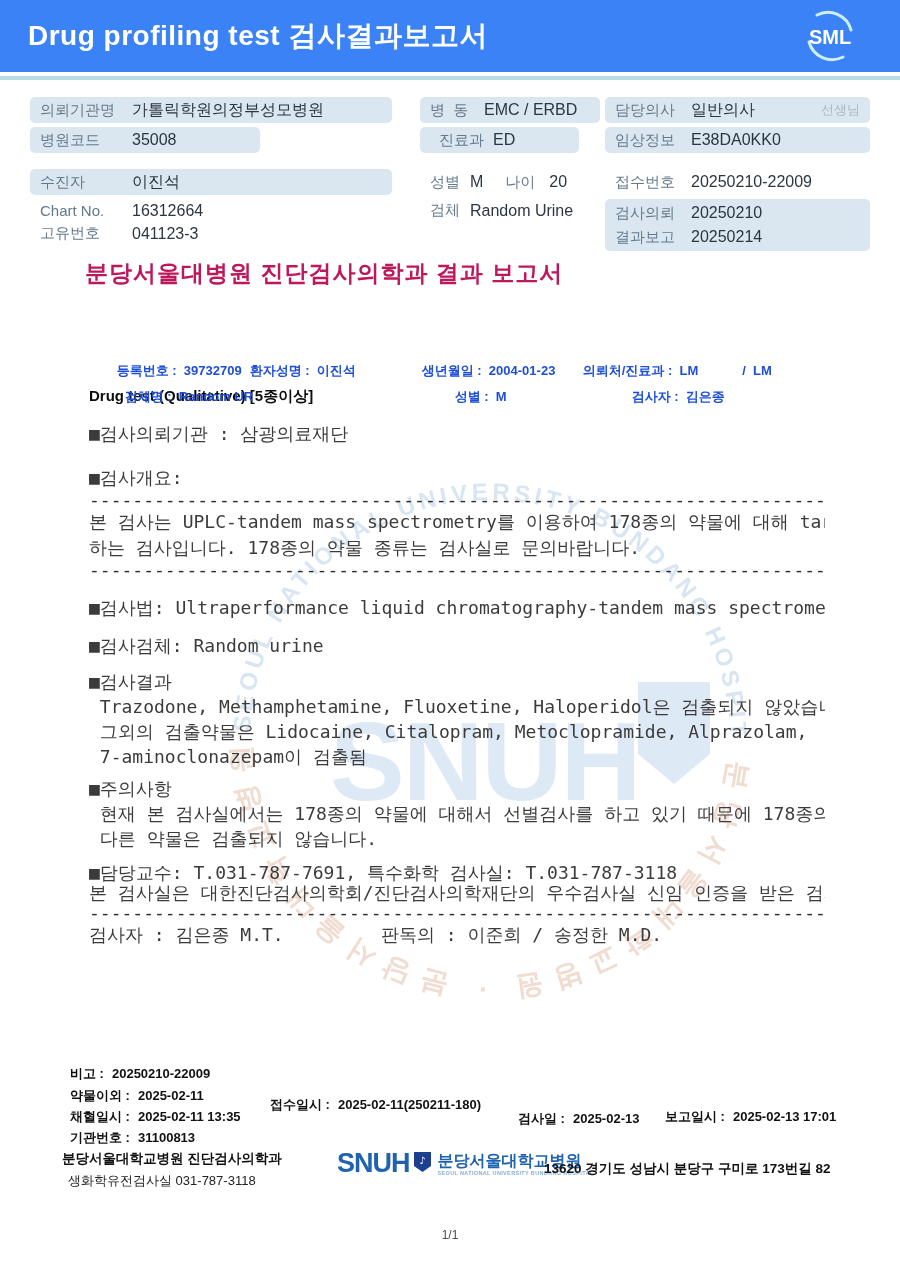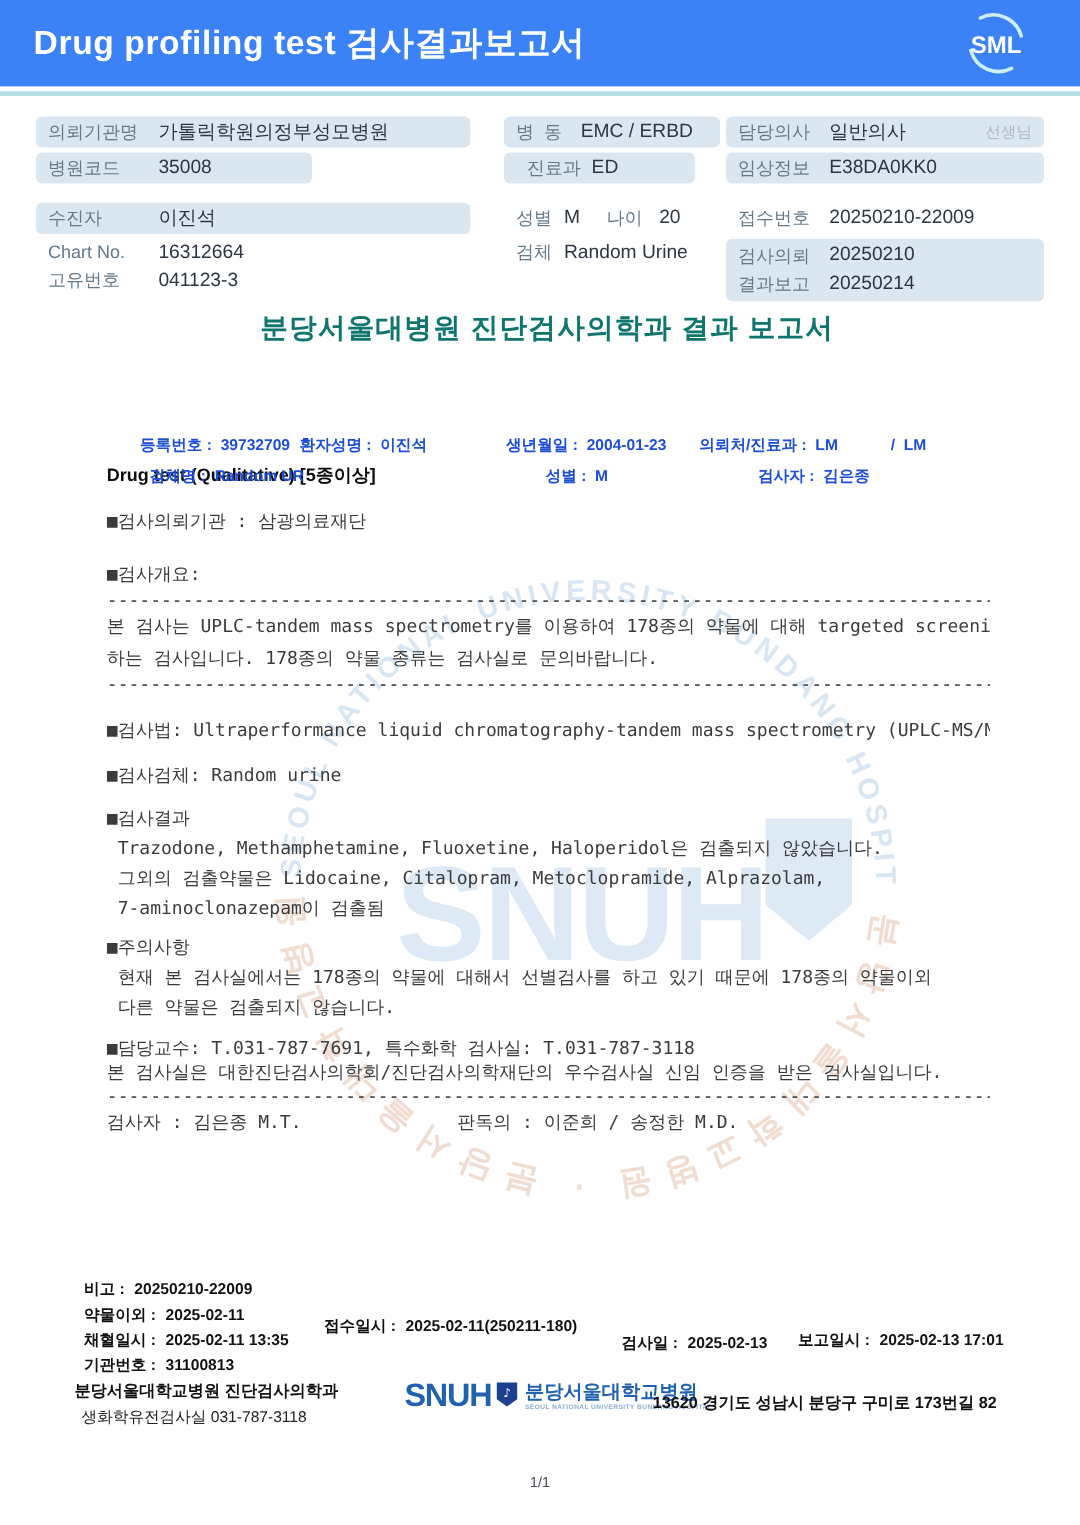--- a/index.html
+++ b/index.html
@@ -29,26 +29,26 @@
   .ival{color:#2b3642;font-size:16px;white-space:nowrap;}
   .ival2{color:#2b3642;font-size:16px;margin-left:14px;white-space:nowrap;}
   .suffix{color:#aab6c0;font-size:13px;margin-left:auto;}
   .gap{height:12px;}
   .iblock{background:#dbe7f0;border-radius:5px;padding:2px 0;}
   .iblock .irow{margin-bottom:0;height:24px;}
   .w230{width:230px;}
   .w145{width:159px;padding-left:19px;}
   
   .report{position:absolute;left:85px;top:258px;width:742px;z-index:2;}
-  .rtitle{text-align:center;font-size:23px;font-weight:800;color:#0f766e;letter-spacing:1px;
+  .rtitle{font-size:23px;font-weight:800;color:#be185d;letter-spacing:1px;
           font-family:"Liberation Sans","DejaVu Sans",sans-serif;}
   .rmeta{position:relative;height:96px;font-size:13px;font-weight:700;color:#1d4ed8;}
   .mcell{position:absolute;white-space:pre;}
   .rheading{font-size:15px;font-weight:800;color:#0d0d0d;margin:2px 0 18px 4px;}
-  .rbody{font-family:"DejaVu Sans Mono","Liberation Mono",monospace;font-size:15px;
+  .rbody{font-family:"DejaVu Sans Mono","Liberation Mono",monospace;font-size:18px;
          color:#3b3b3b;line-height:20px;margin-left:4px;width:736px;}
   .bl{white-space:pre;overflow:hidden;}
   .dash{letter-spacing:0;color:#2d2d2d;}
   .mt2{margin-top:2px;}.mt5{margin-top:5px;}.mt6{margin-top:6px;}
   .mt12{margin-top:12px;}.mt14{margin-top:14px;}.mt16{margin-top:16px;}
   .mt18{margin-top:18px;}.mt24{margin-top:24px;}
   .sig{display:flex;margin-top:2px;}
   .sig .s1{width:292px;flex:none;}
   
   .wm{position:absolute;left:170px;top:470px;width:640px;height:560px;z-index:1;pointer-events:none;}

